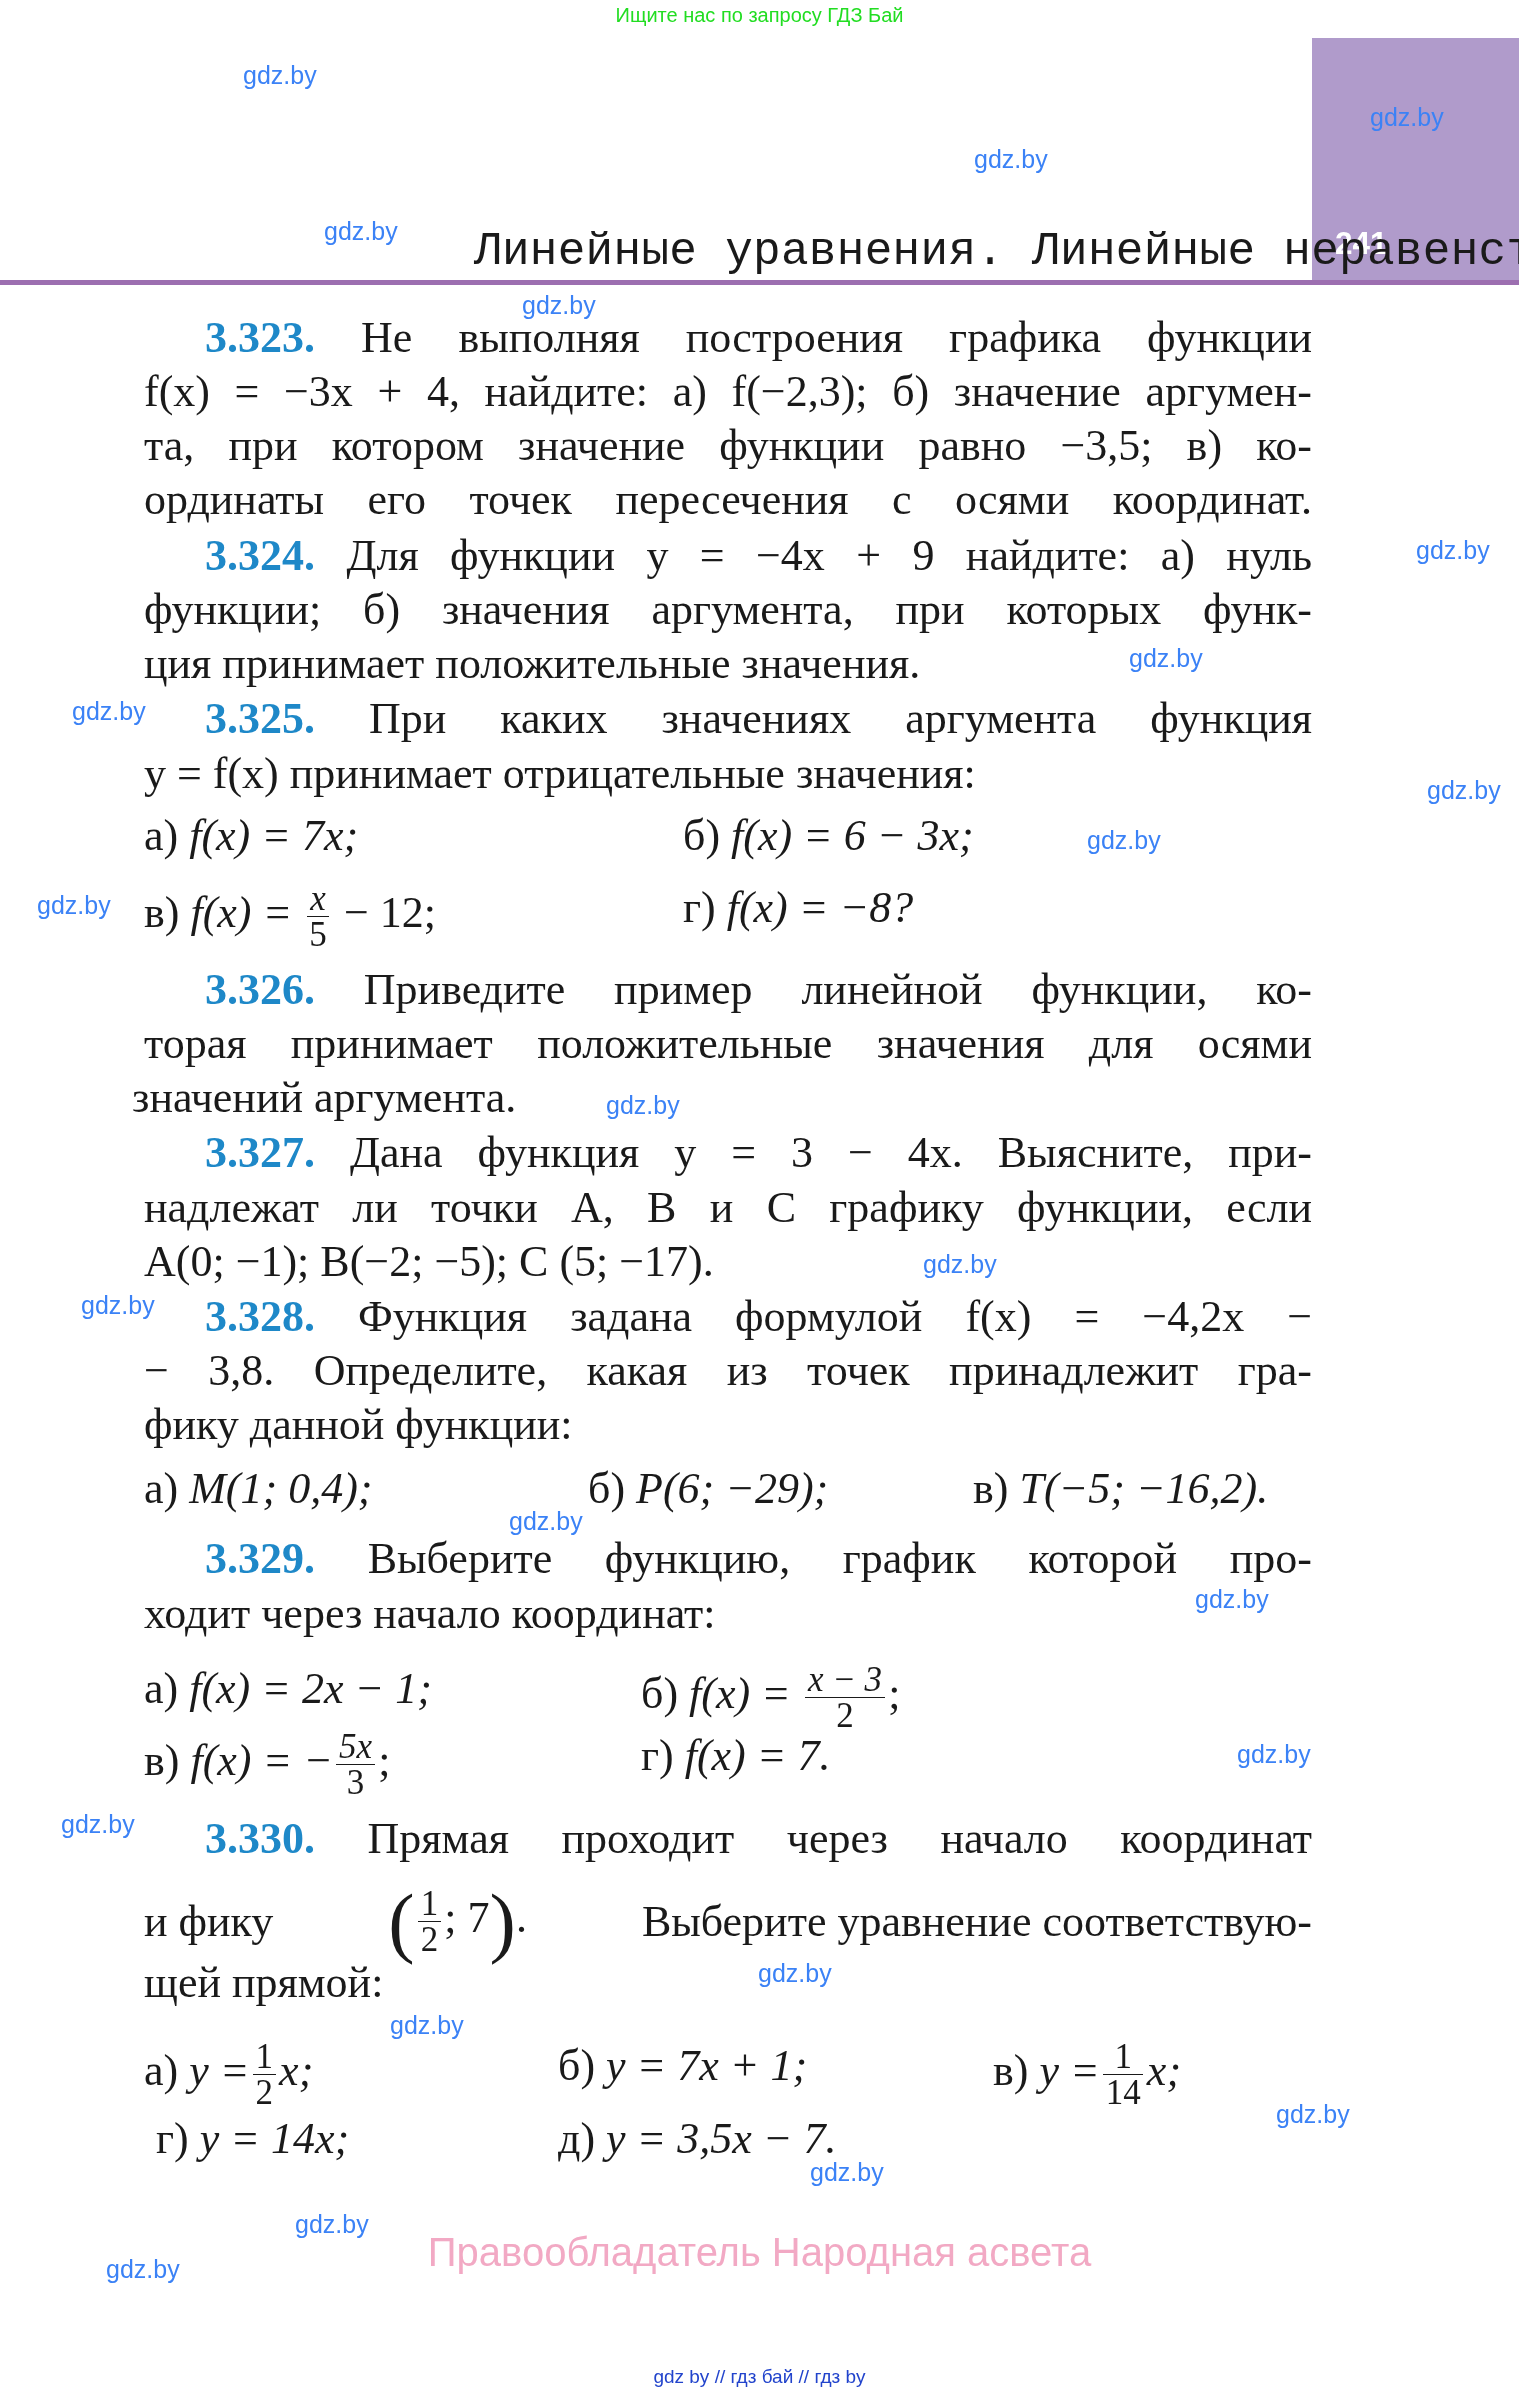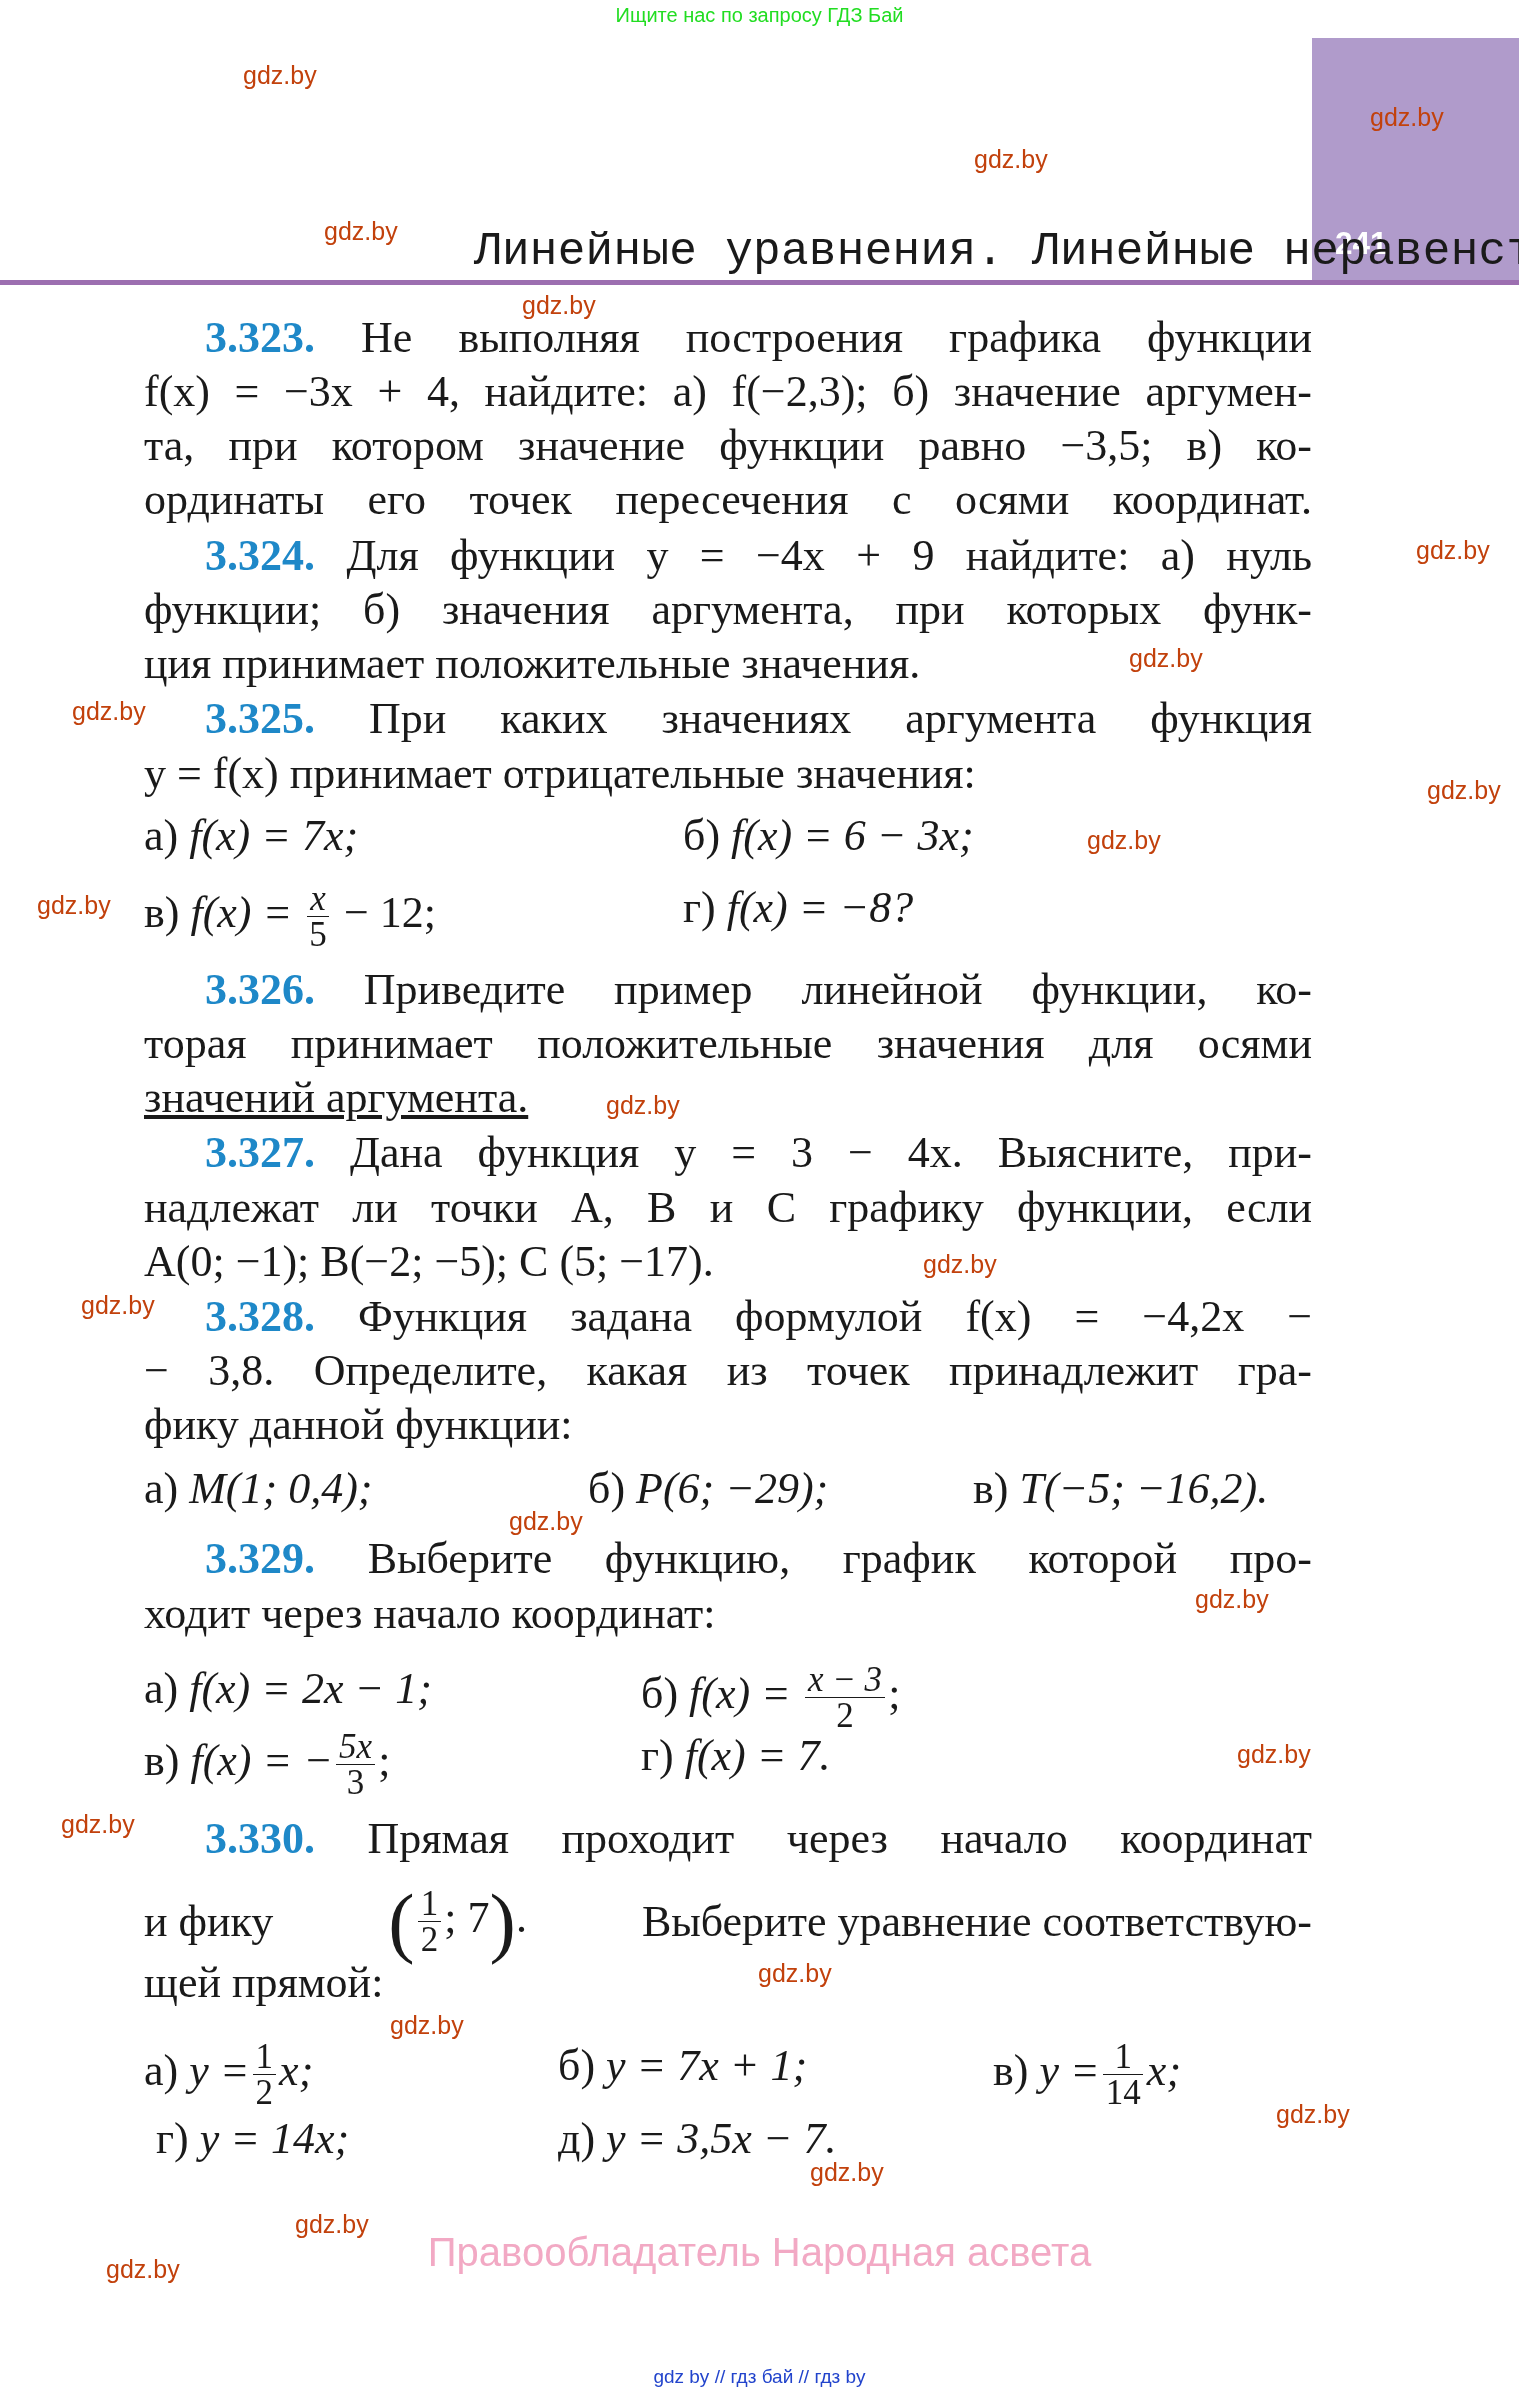--- a/index.html
+++ b/index.html
@@ -10,21 +10,21 @@
   }
   .abs { position: absolute; white-space: nowrap; }
   .top-banner { left: 0; width: 1519px; top: 3.5px; text-align: center;
     font-family: "Liberation Sans", sans-serif; font-size: 20px; color: #22dd22; }
   .tab { left: 1312px; top: 38px; width: 207px; height: 242px; background: #b09bcb; }
   .rule { left: 0; top: 280px; width: 1519px; height: 5.3px; background: #9c6fb0; }
   .page-num { left: 1335px; top: 225px; font-family: "Liberation Sans", sans-serif;
     font-weight: bold; font-size: 31.5px; color: #ffffff; }
   .running-title { left: 474px; top: 226px; font-family: Liberation Mono, monospace;
     font-size: 46px; color: #1a1a1a; letter-spacing: 0.3px; }
-  .wm { font-family: "Liberation Sans", sans-serif; font-size: 25px; color: #c2410c; }
+  .wm { font-family: "Liberation Sans", sans-serif; font-size: 25px; color: #3b82f6; }
   .line { font-family: "Liberation Serif", serif; font-size: 44px; color: #1a1a1a; line-height: 54px; }
   .line.just { width: 1168px; text-align: justify; text-align-last: justify; }
   .num { color: #1e88c8; font-weight: bold; }
   .it { font-style: italic; }
   .frac { display: inline-block; vertical-align: middle; text-align: center; line-height: 1; font-size: 35px; margin: 0 3.5px; }
   .frac .n { display: block; padding: 0 2.6px; border-bottom: 1.8px solid #1a1a1a; }
   .frac .d { display: block; padding: 0 2.6px; }
   .paren { font-size: 79px; vertical-align: middle; line-height: 1; font-weight: 100; }
   .copyright { left: 0; width: 1519px; top: 2230px; text-align: center;
     font-family: "Liberation Sans", sans-serif; font-size: 40px; color: #f2a9c4; }
@@ -69,21 +69,21 @@
   <span>− 12;</span>
 </div>
 <div class="abs line" style="left:683px;top:881px;">
   <span>г)</span> <span class="it">f(x) = −8?</span>
 </div>
 
 <div class="abs line just" style="left:144px;top:963px;">
   <span style="display:inline-block;width:61px;"></span><span class="num">3.326.</span> <span>Приведите пример линейной функции, ко-</span>
 </div>
 <div class="abs line just" style="left:144px;top:1017px;">торая принимает положительные значения для осями</div>
-<div class="abs line" style="left:144px;top:1071px;text-decoration:underline;">значений аргумента.</div>
+<div class="abs line" style="left:132px;top:1071px;">значений аргумента.</div>
 
 <div class="abs line just" style="left:144px;top:1126px;">
   <span style="display:inline-block;width:61px;"></span><span class="num">3.327.</span> <span>Дана функция y = 3 − 4x. Выясните, при-</span>
 </div>
 <div class="abs line just" style="left:144px;top:1181px;">надлежат ли точки A, B и C графику функции, если</div>
 <div class="abs line" style="left:144px;top:1235px;">A(0; −1); B(−2; −5); C (5; −17).</div>
 
 <div class="abs line just" style="left:144px;top:1290px;">
   <span style="display:inline-block;width:61px;"></span><span class="num">3.328.</span> <span>Функция задана формулой f(x) = −4,2x −</span>
 </div>

